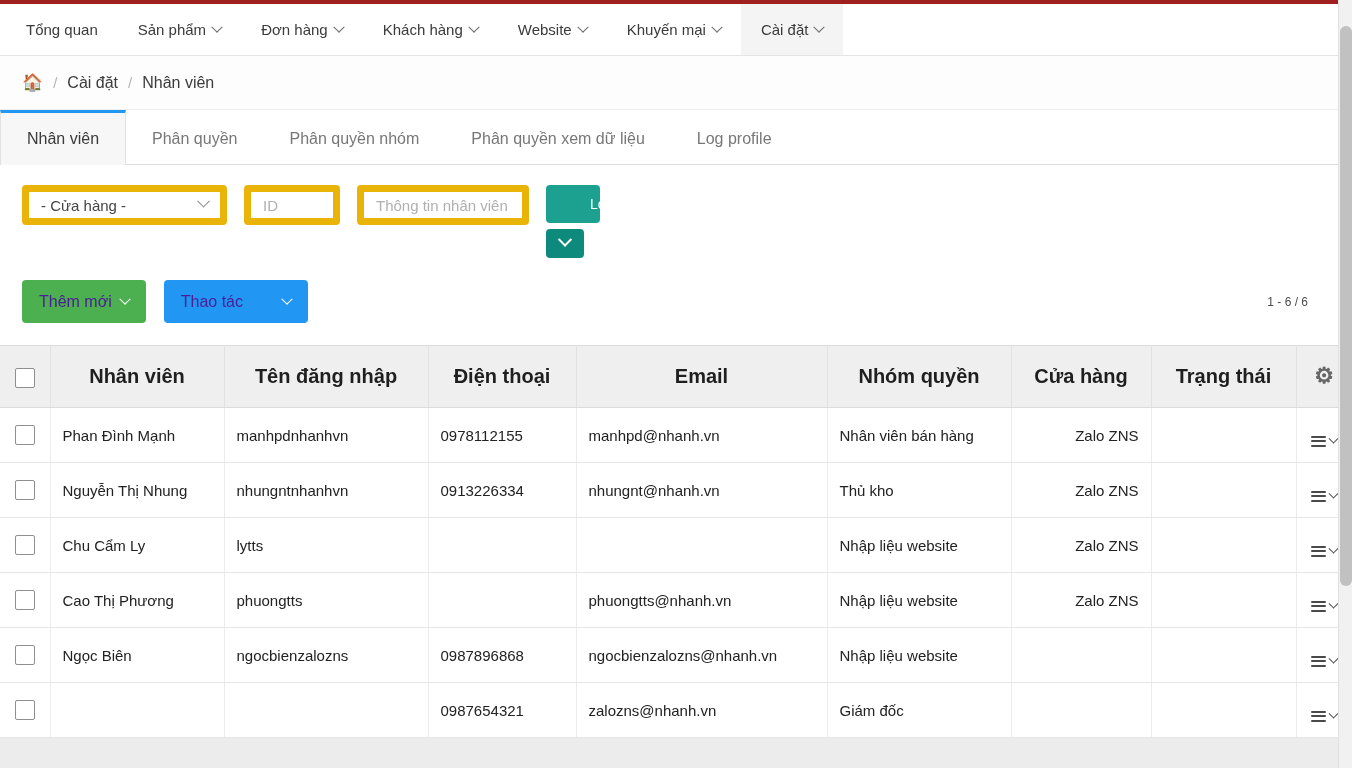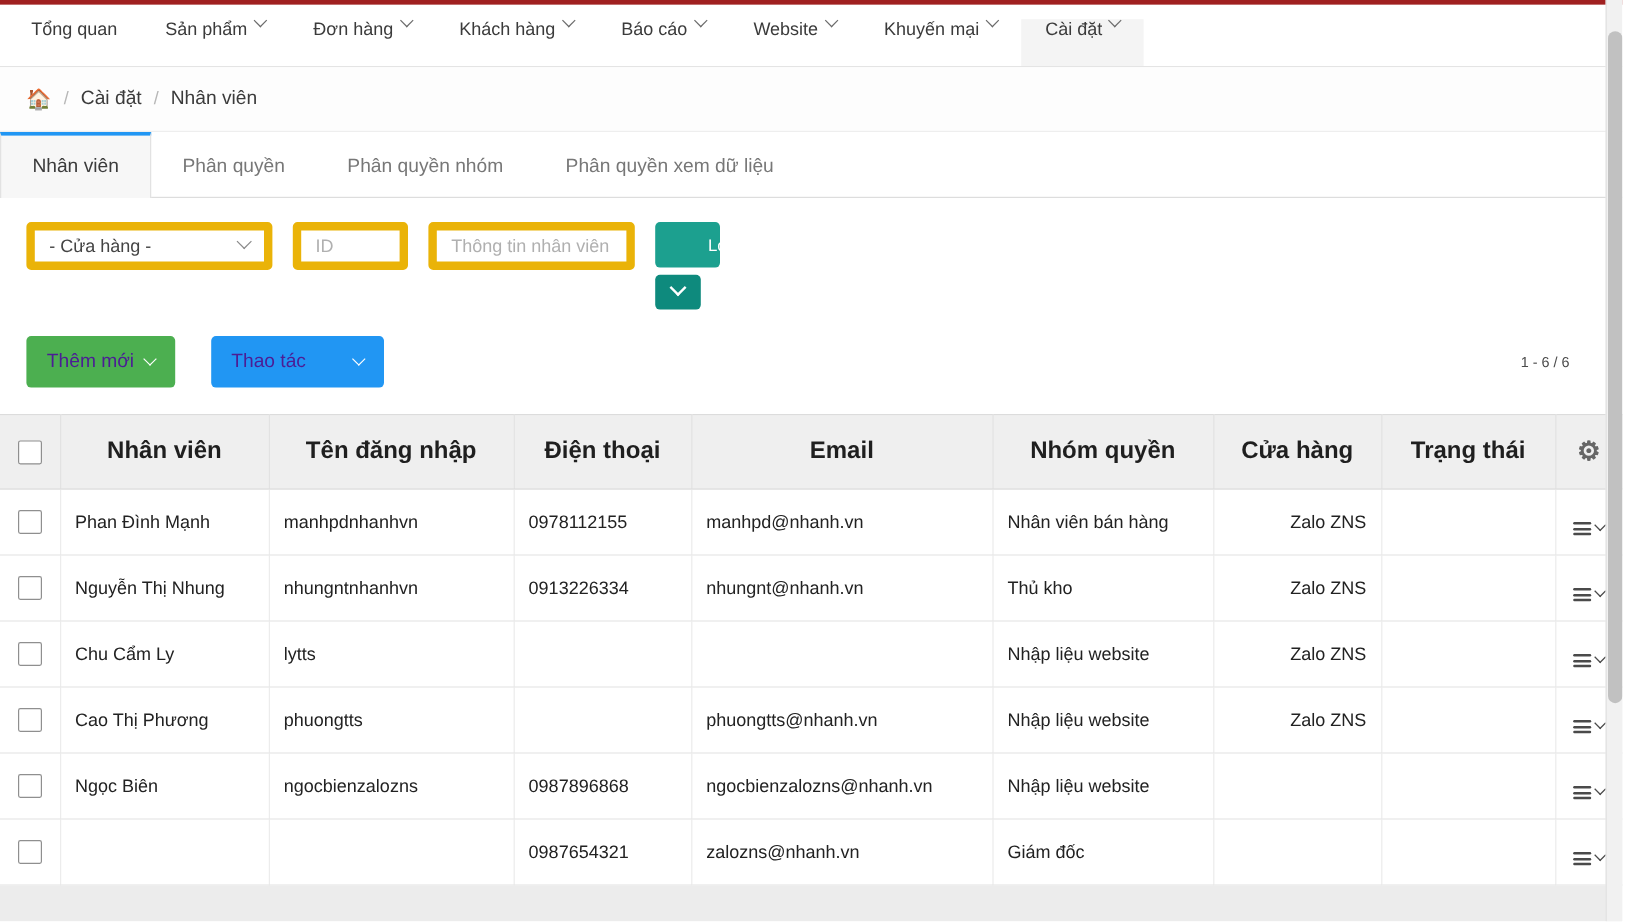--- a/index.html
+++ b/index.html
@@ -29,28 +29,27 @@
   .mainnav {
     height: 52px;
     display: flex;
     align-items: stretch;
     background: #ffffff;
     border-bottom: 1px solid #e4e4e4;
     padding-left: 6px;
   }
   .nav-item {
     display: flex;
-    align-items: flex-start;
+    align-items: center;
     gap: 7px;
     padding: 0 20px;
     font-size: 15px;
     color: #3b3b3b;
     cursor: pointer;
     white-space: nowrap;
-    margin-top: 12px;
   }
   .nav-item.active { background: #f4f4f4; }
   .caret {
     display: inline-block;
     width: 8px; height: 8px;
     border-right: 1.6px solid #6b6b6b;
     border-bottom: 1.6px solid #6b6b6b;
     transform: rotate(45deg) translate(-2px,-2px);
   }
 
@@ -170,21 +169,21 @@
     color: #4c1d95;
     font-size: 16px;
     padding: 0 17px;
     display: inline-flex;
     align-items: center;
     gap: 9px;
     cursor: pointer;
     font-family: inherit;
   }
   .btn-green { background: #4caf50; }
-  .btn-blue  { background: #2196f3; margin-left: 30px; gap: 40px; }
+  .btn-blue  { background: #2196f3; margin-left: 18px; gap: 40px; }
   .btn .caret-w {
     width: 8px; height: 8px;
     border-right: 1.7px solid #ffffff;
     border-bottom: 1.7px solid #ffffff;
     transform: rotate(45deg) translate(-2px,-2px);
   }
   .pager {
     margin-left: auto;
     font-size: 12px;
     color: #4a4a4a;
@@ -308,24 +307,20 @@
     </div>
     <div class="nav-item">
       <span>Đơn hàng</span>
       <span class="caret"></span>
     </div>
     <div class="nav-item">
       <span>Khách hàng</span>
       <span class="caret"></span>
     </div>
     <div class="nav-item">
-      <span>Báo cáo</span>
-      <span class="caret"></span>
-    </div>
-    <div class="nav-item">
       <span>Website</span>
       <span class="caret"></span>
     </div>
     <div class="nav-item">
       <span>Khuyến mại</span>
       <span class="caret"></span>
     </div>
     <div class="nav-item active">
       <span>Cài đặt</span>
       <span class="caret"></span>
@@ -345,20 +340,23 @@
       <span>Nhân viên</span>
     </div>
     <div class="tab">
       <span>Phân quyền</span>
     </div>
     <div class="tab">
       <span>Phân quyền nhóm</span>
     </div>
     <div class="tab">
       <span>Phân quyền xem dữ liệu</span>
+    </div>
+    <div class="tab">
+      <span>Log profile</span>
     </div>
   </div>
 
   <div class="filterbar">
     <div class="ctl select">
       <span class="val">- Cửa hàng -</span>
       <span class="dd"></span>
     </div>
     <div class="ctl input">
       <span class="ph">ID</span>

